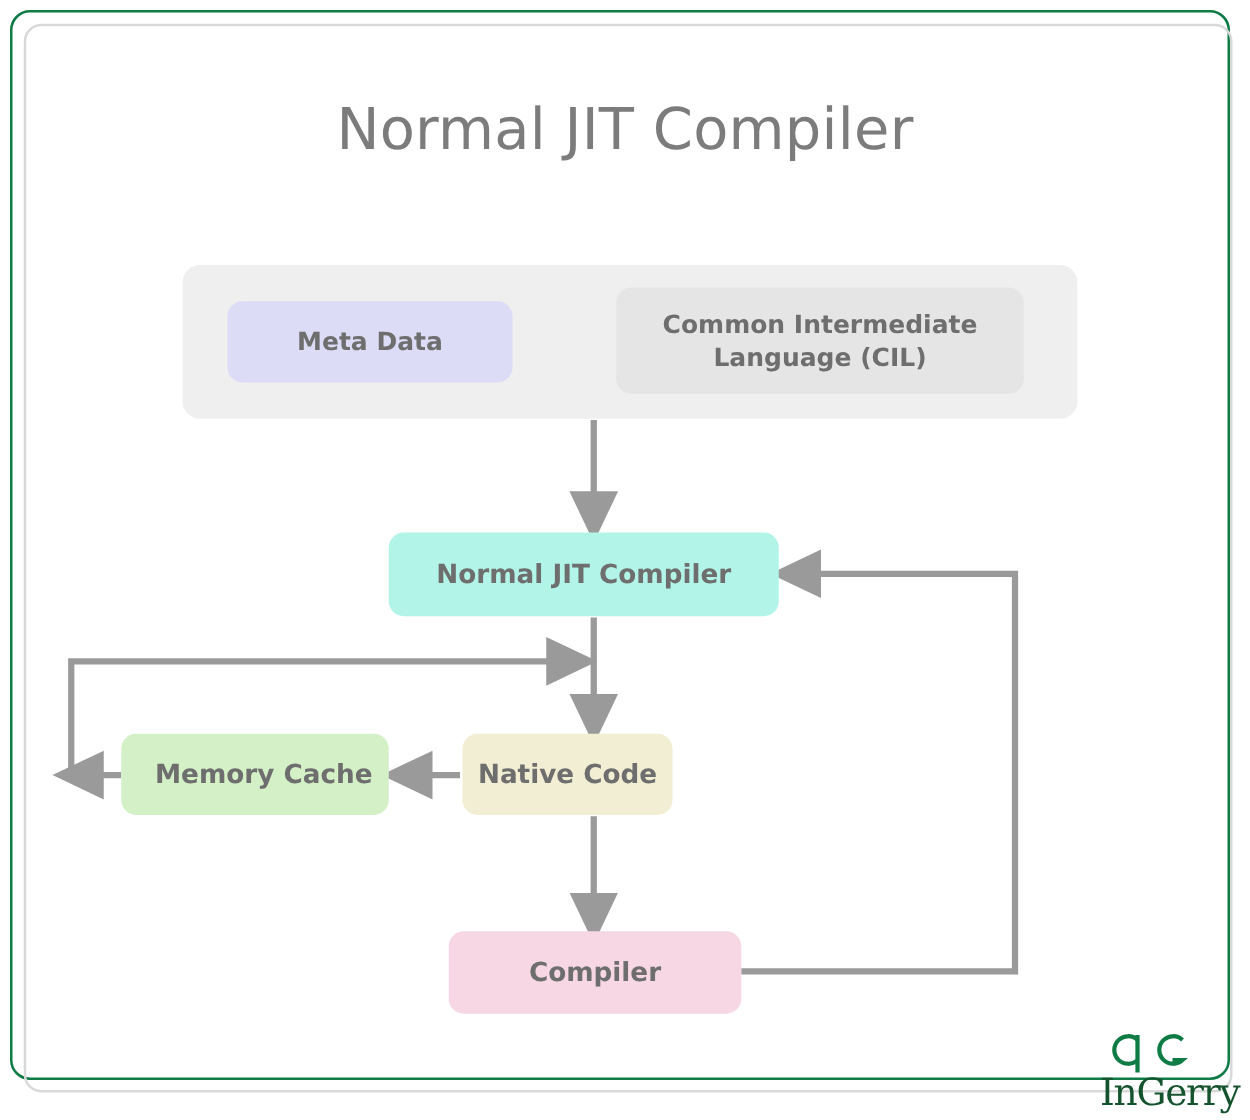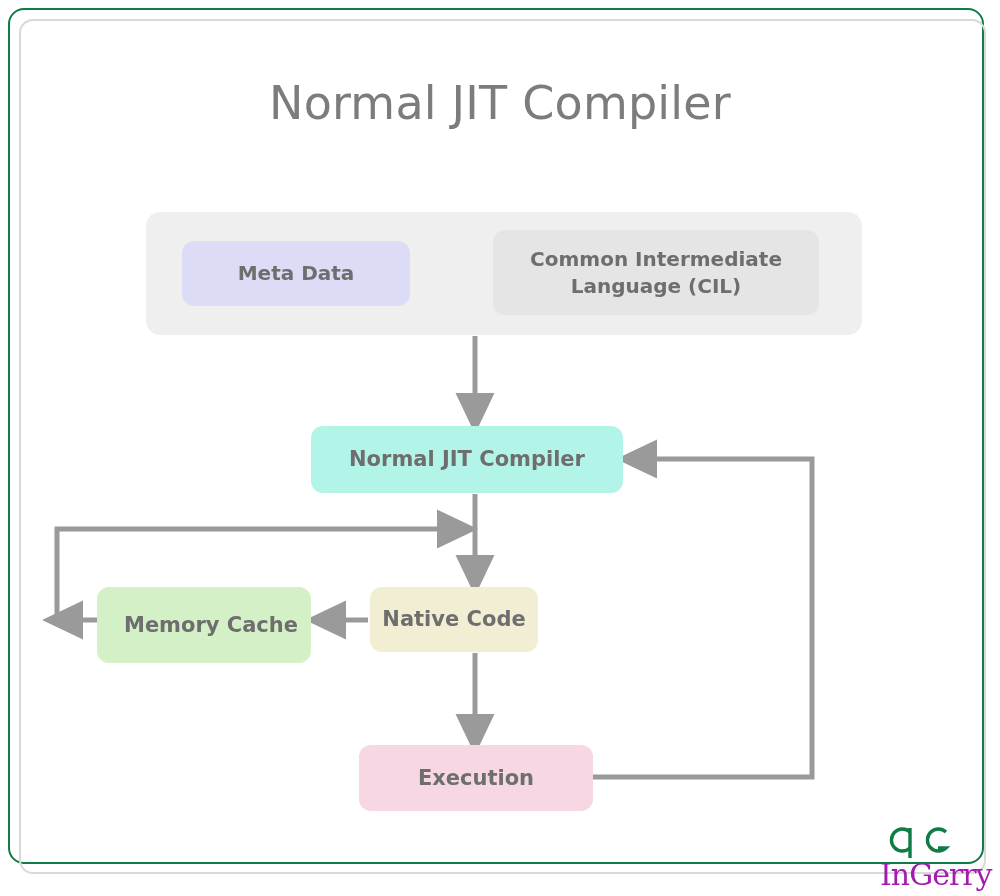--- a/index.html
+++ b/index.html
@@ -93,21 +93,21 @@
     left: 493px; top: 230px; width: 326px; height: 85px;
     background: #e5e5e5;
     font-size: 20px;
   }
   #node-jit {
     left: 311px; top: 426px; width: 312px; height: 67px;
     background: #b2f5e8;
     font-size: 21px;
   }
   #node-memory-cache {
-    left: 97px; top: 587px; width: 214px; height: 76px;
+    left: 97px; top: 587px; width: 214px; height: 65px;
     background: #d4f0c6;
     font-size: 21px;
     padding-left: 24px;
   }
   #node-native-code {
     left: 370px; top: 587px; width: 168px; height: 65px;
     background: #f2eed3;
     font-size: 21px;
   }
   #node-execution {
@@ -132,21 +132,21 @@
     left: 884px;
     top: 818px;
     width: 74px;
     height: 46px;
   }
   #brand-watermark {
     position: absolute;
     left: 880px;
     top: 857px;
     font-size: 30px;
-    color: #a21caf;
+    color: #14532d;
     font-family: "DejaVu Serif", serif;
     letter-spacing: -1px;
     white-space: nowrap;
     text-align: center;
   }
 </style>
 </head>
 <body>
 
 <div id="page">
@@ -208,21 +208,21 @@
 
   <div class="node" id="node-memory-cache">
     <span>Memory Cache</span>
   </div>
 
   <div class="node" id="node-native-code">
     <span>Native Code</span>
   </div>
 
   <div class="node" id="node-execution">
-    <span>Execution</span>
+    <span>Compiler</span>
   </div>
 
   <div id="brand-watermark">InGerry</div>
 
   <svg id="brand-logo" viewBox="0 0 74 46">
     <g fill="none" stroke="#0f7b45" stroke-width="3.4">
       <path d="M26,14 a11,11 0 1 0 0,16 M26,10 L26,40"></path>
       <path d="M62,14 a11,11 0 1 0 0,16 L62,30 L54,30"></path>
     </g>
   </svg>

